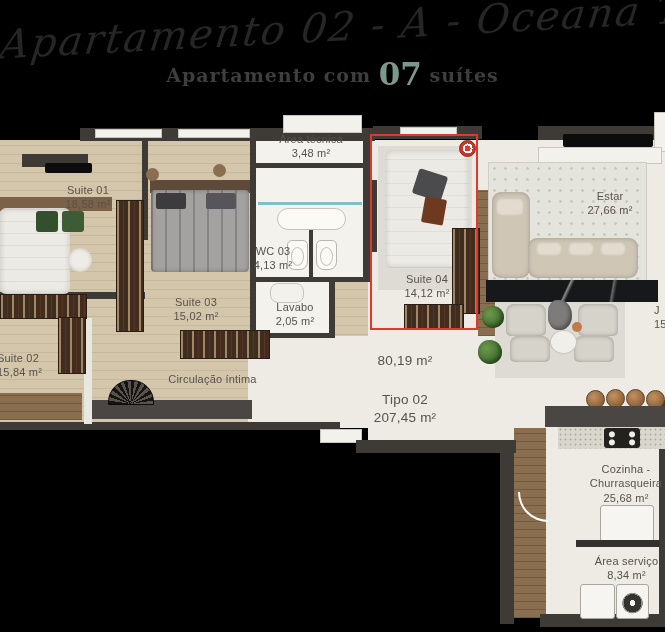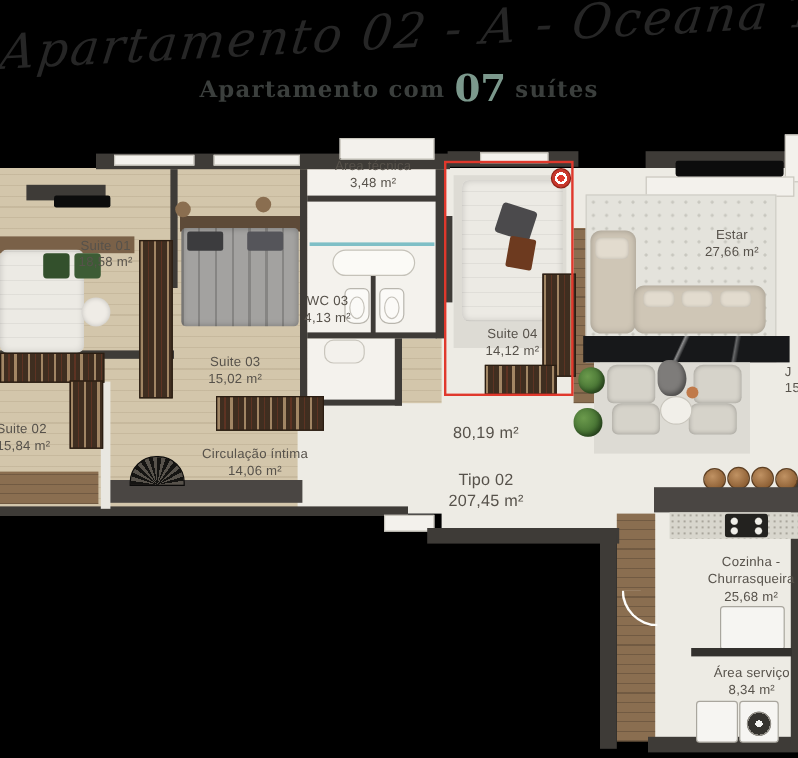--- a/index.html
+++ b/index.html
@@ -159,21 +159,21 @@
   <div class="abs granite" style="left:558px;top:427px;width:107px;height:22px"></div>
   <div class="abs" style="left:604px;top:428px;width:36px;height:20px;background:#23221f;border-radius:3px;background-image:radial-gradient(circle at 22% 32%,#efeee8 2.5px,transparent 3.5px),radial-gradient(circle at 78% 32%,#efeee8 2.5px,transparent 3.5px),radial-gradient(circle at 22% 72%,#efeee8 2.5px,transparent 3.5px),radial-gradient(circle at 78% 72%,#efeee8 2.5px,transparent 3.5px)"></div>
   <div class="abs washer" style="left:600px;top:505px;width:52px;height:35px"></div>
   <div class="abs" style="left:576px;top:540px;width:84px;height:7px;background:#33312e"></div>
   <div class="abs washer" style="left:580px;top:584px;width:33px;height:33px"></div>
   <div class="abs washer" style="left:616px;top:584px;width:31px;height:33px;background-image:radial-gradient(circle at 50% 55%,#f2f2f0 0 3px,#35332f 3px 9px,#8f8c85 9px 10px,transparent 10.5px)"></div>
   <div class="abs door-arc" style="left:518px;top:492px"></div>
 
   <div class="abs spiral" style="left:108px;top:380px"></div>
 
-  <div class="abs rlabel" style="left:38px;top:198px;width:100px">
+  <div class="abs rlabel" style="left:38px;top:183px;width:100px">
     <span>Suite 01</span>
     <span>18,58 m²</span>
   </div>
   <div class="abs rlabel" style="left:258px;top:132px;width:106px">
     <span>Área técnica</span>
     <span>3,48 m²</span>
   </div>
   <div class="abs rlabel" style="left:233px;top:244px;width:80px">
     <span>WC 03</span>
     <span>4,13 m²</span>
@@ -183,27 +183,30 @@
     <span>14,12 m²</span>
   </div>
   <div class="abs rlabel" style="left:565px;top:189px;width:90px">
     <span>Estar</span>
     <span>27,66 m²</span>
   </div>
   <div class="abs rlabel" style="left:151px;top:295px;width:90px">
     <span>Suite 03</span>
     <span>15,02 m²</span>
   </div>
+  <div class="abs rlabel" style="left:255px;top:300px;width:80px">
+    <span>Lavabo</span>
+    <span>2,05 m²</span>
+  </div>
   <div class="abs rlabel leftalign" style="left:-3px;top:351px;width:90px">
     <span>Suite 02</span>
     <span>15,84 m²</span>
   </div>
   <div class="abs rlabel" style="left:150px;top:372px;width:125px">
     <span>Circulação íntima</span>
-    <span>14,06 m²</span>
   </div>
   <div class="abs rlabel big" style="left:345px;top:352px;width:120px">
     <span>80,19 m²</span>
   </div>
   <div class="abs rlabel big" style="left:345px;top:391px;width:120px">
     <span>Tipo 02</span>
     <span>207,45 m²</span>
   </div>
   <div class="abs rlabel" style="left:584px;top:462px;width:84px">
     <span>Cozinha - Churrasqueira</span>

